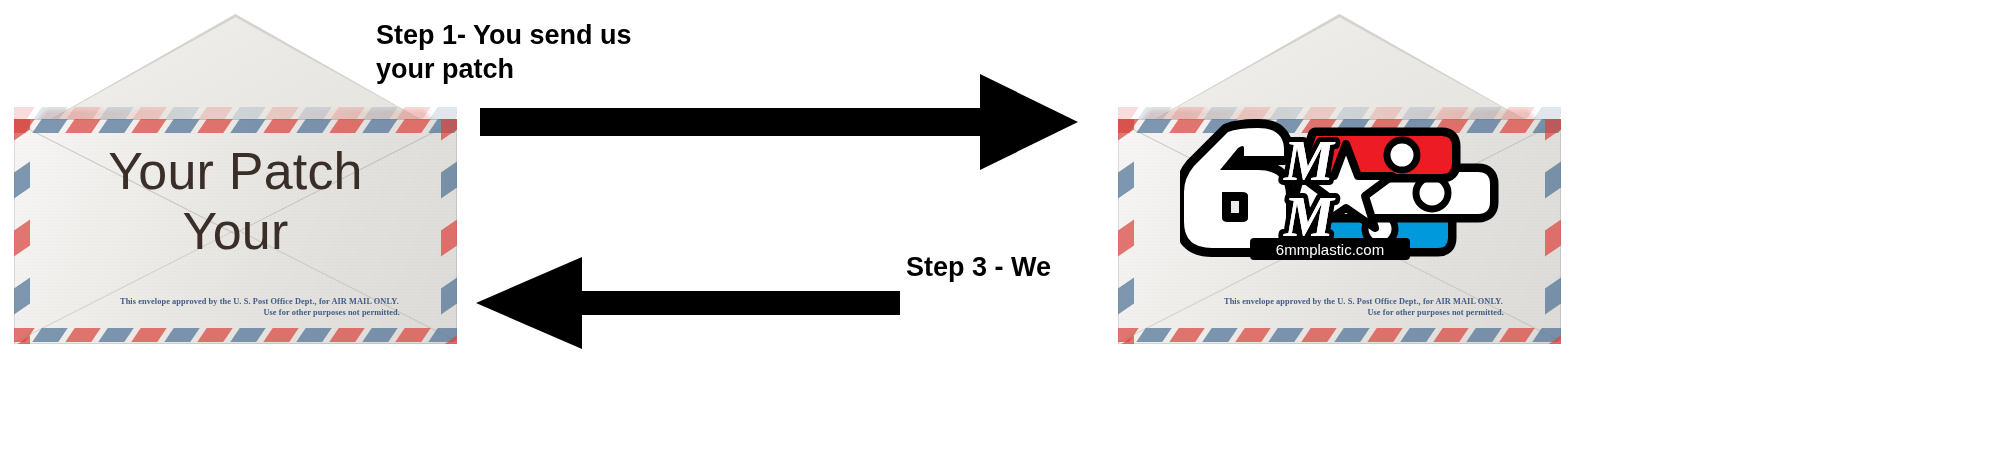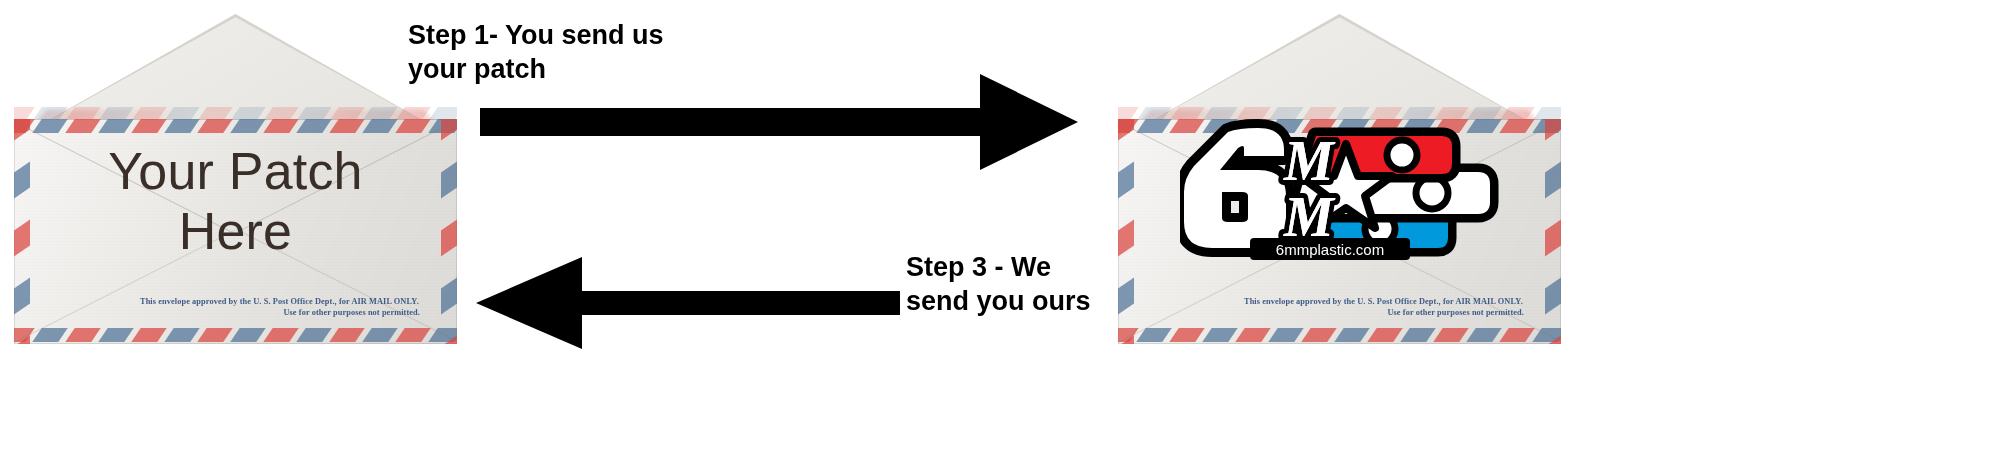--- a/index.html
+++ b/index.html
@@ -64,38 +64,38 @@
   .bs-inner{left:0;top:-12px;width:443px;height:13px;opacity:.42;}
 
   
   .patch-text{position:absolute;left:0;right:0;top:22px;text-align:center;
      font-size:52px;line-height:60px;font-weight:400;color:#3a2f28;
      font-family:"Liberation Sans",sans-serif;letter-spacing:.2px;}
 
   
   .fineprint{position:absolute;left:86px;top:177px;width:300px;
      font-family:"Liberation Serif",serif;font-size:8.3px;line-height:11px;
-     color:#3f5c86;font-weight:700;letter-spacing:.1px;margin-left:20px;}
+     color:#3f5c86;font-weight:700;letter-spacing:.1px;}
   .fineprint .l2{display:block;text-align:right;}
   .fineprint .l1{display:block;text-align:left;text-indent:20px;}
 
   
   .logo{position:absolute;left:1180px;top:118px;width:340px;height:145px;}
   .logo svg{display:block;}
 
   
   .arrow{position:absolute;}
   .arrow svg{display:block;}
   .arrow-top{left:480px;top:72px;}
   .arrow-bottom{left:470px;top:253px;}
 
   
   .step{position:absolute;font-family:"Liberation Sans",sans-serif;
         font-weight:700;color:#000;font-size:27px;line-height:34px;}
-  .step-1{left:408px;top:18px;width:430px;}
+  .step-1{left:376px;top:18px;width:430px;}
   .step-2{left:906px;top:250px;width:260px;text-align:left;}
 </style>
 </head>
 <body>
 
 <div class="stage">
 
   <div class="envelope env-left">
     <div class="flap">
       <div class="flap-tri"></div>
@@ -168,21 +168,21 @@
           <div class="dash v red" style="top: 222px; left: 0px;"></div>
         </div>
       <div class="folds">
           <div class="fold" style="left: 0px; top: 2px; width: 248.432px; transform: rotate(26.926deg);"></div>
           <div class="fold" style="left: 443px; top: 2px; width: 248.432px; transform: rotate(153.074deg);"></div>
           <div class="fold2" style="left: 0px; top: 223px; width: 248.432px; transform: rotate(-26.926deg);"></div>
           <div class="fold2" style="left: 443px; top: 223px; width: 248.432px; transform: rotate(206.926deg);"></div>
         </div>
       <div class="patch-text">
         <span>Your Patch</span><br>
-        <span>Here</span>
+        <span>Your</span>
       </div>
       <div class="fineprint">
         <span class="l1">This envelope approved by the U. S. Post Office Dept., for AIR MAIL ONLY.</span>
         <span class="l2">Use for other purposes not permitted.</span>
       </div>
     </div>
   </div>
 
   <div class="envelope env-right">
     <div class="flap">
@@ -336,16 +336,15 @@
     </svg>
   </div>
 
   <div class="step step-1">
     <span>Step 1- You send us</span><br>
     <span>your patch</span>
   </div>
 
   <div class="step step-2">
     <span>Step 3 - We</span><br>
-    <span>send you ours</span>
   </div>
 
 </div>
 
 </body></html>

